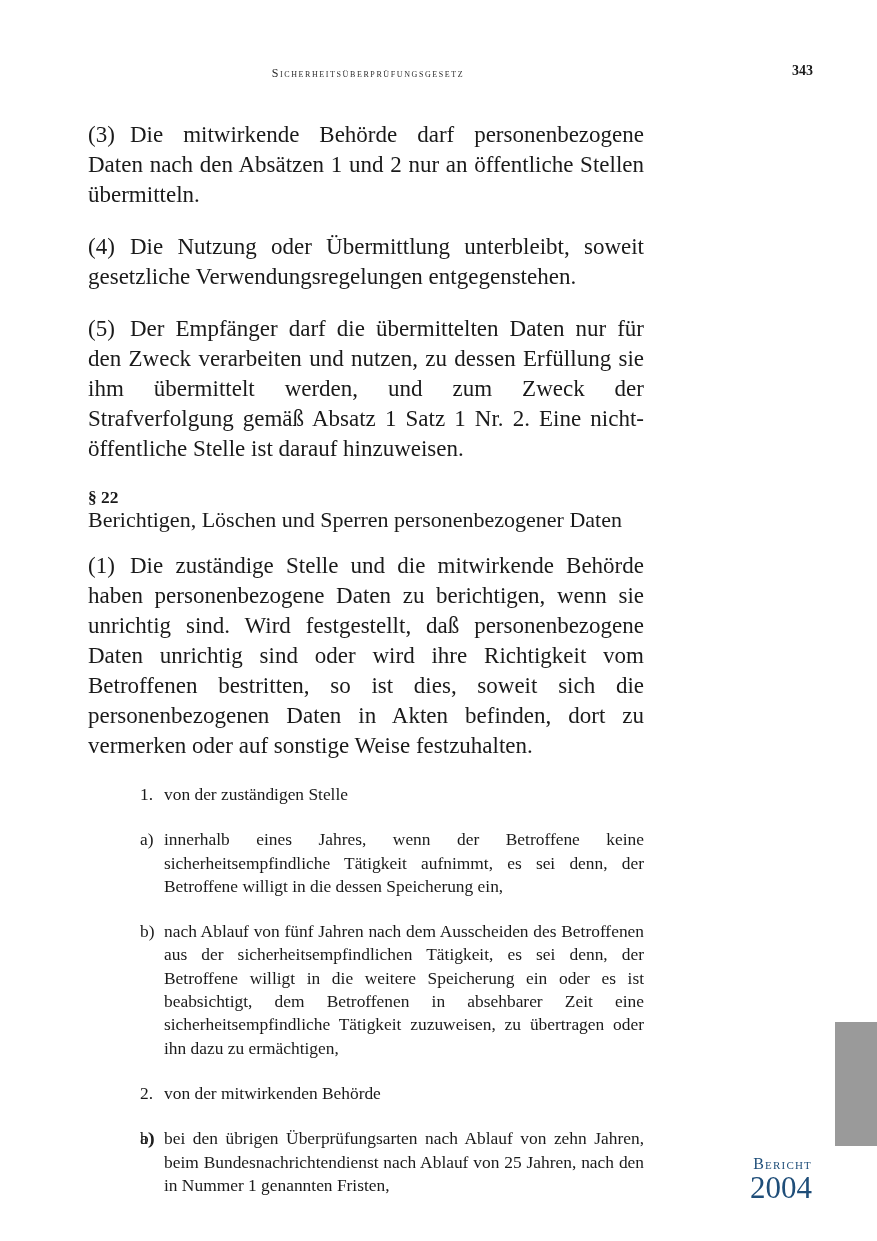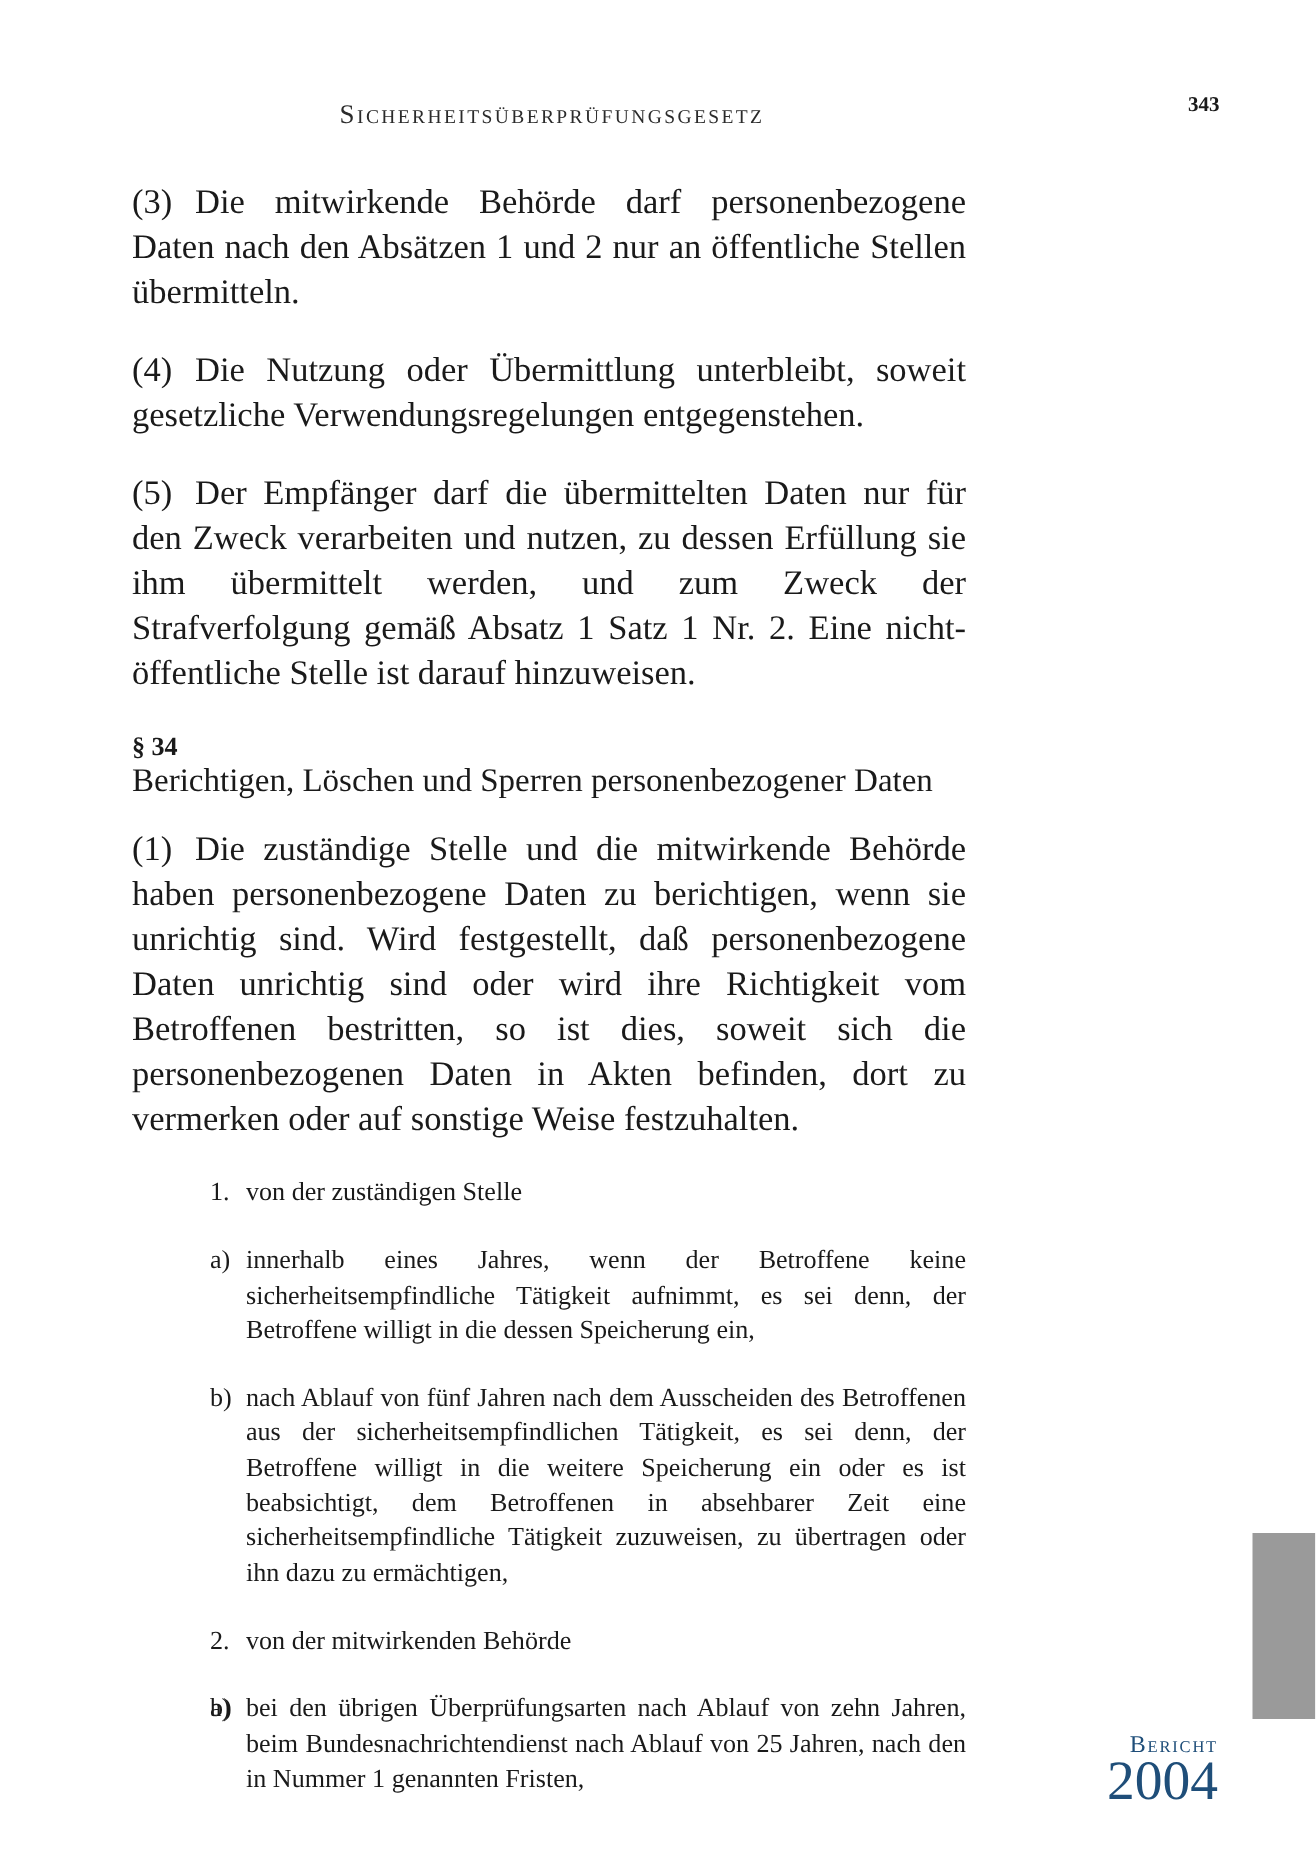--- a/index.html
+++ b/index.html
@@ -23,21 +23,21 @@
     top: 66px;
     left: 88px;
     width: 725px;
     height: 20px;
   }
   .runhead-title {
     position: absolute;
     left: 0;
     width: 560px;
     text-align: center;
-    font-size: 18px;
+    font-size: 12px;
     letter-spacing: 1.6px;
     color: #2b2b2b;
     font-variant: small-caps;
     white-space: nowrap;
   }
   .runhead-page {
     position: absolute;
     right: 0;
     top: -3px;
     font-size: 14px;
@@ -123,21 +123,21 @@
     color: #1f4e79;
   }
   .footer-logo .bericht {
     font-size: 16px;
     letter-spacing: 1.2px;
     font-variant: small-caps;
     color: #1f4e79;
     line-height: 16px;
   }
   .footer-logo .year {
-    font-size: 37px;
+    font-size: 31px;
     line-height: 31px;
     color: #1f4e79;
     font-family: "Liberation Serif", serif;
   }
 </style>
 </head>
 <body>
 
 <div class="page">
 
@@ -148,21 +148,21 @@
 
   <div class="column">
 
     <p class="para"><span class="marker">(3)</span><span>Die mitwirkende Behörde darf personenbezogene Daten nach den Absätzen 1 und 2 nur an öffentliche Stellen übermitteln.</span></p>
 
     <p class="para"><span class="marker">(4)</span><span>Die Nutzung oder Übermittlung unterbleibt, soweit gesetzliche Verwendungsregelungen entgegenstehen.</span></p>
 
     <p class="para"><span class="marker">(5)</span><span>Der Empfänger darf die übermittelten Daten nur für den Zweck verarbeiten und nutzen, zu dessen Erfüllung sie ihm übermittelt werden, und zum Zweck der Strafverfolgung gemäß Absatz 1 Satz 1 Nr. 2. Eine nicht-öffentliche Stelle ist darauf hinzuweisen.</span></p>
 
     <div class="heading">
-      <span class="sec">§ 34</span>
+      <span class="sec">§ 22</span>
       <span class="sec-title">Berichtigen, Löschen und Sperren personenbezogener Daten</span>
     </div>
 
     <p class="para"><span class="marker">(1)</span><span>Die zuständige Stelle und die mitwirkende Behörde haben personenbezogene Daten zu berichtigen, wenn sie unrichtig sind. Wird festgestellt, daß personenbezogene Daten unrichtig sind oder wird ihre Richtigkeit vom Betroffenen bestritten, so ist dies, soweit sich die personenbezogenen Daten in Akten befinden, dort zu vermerken oder auf sonstige Weise festzuhalten.</span></p>
 
 
     <div class="list">
 
       <div class="item">
         <span class="num">1.</span>

